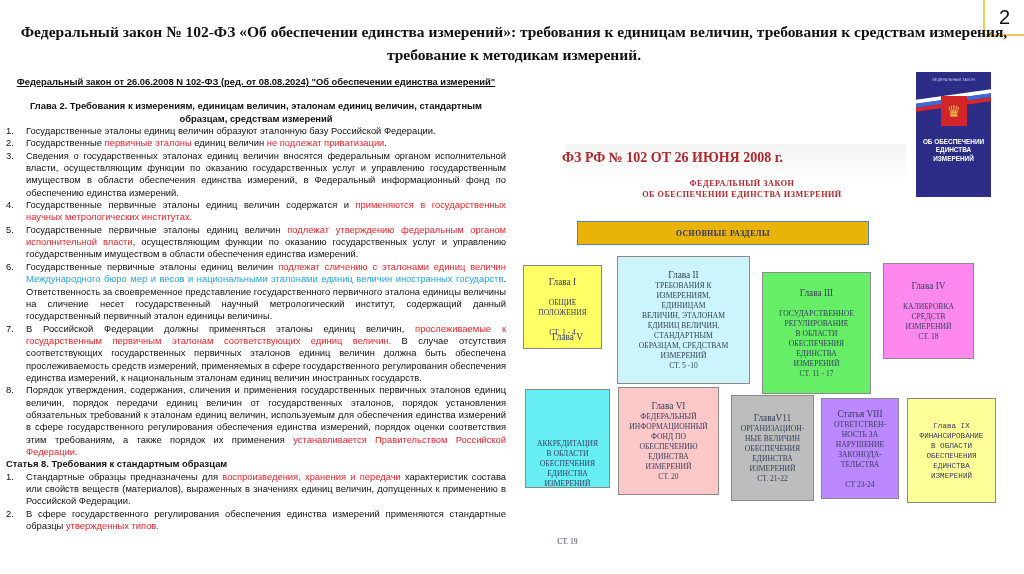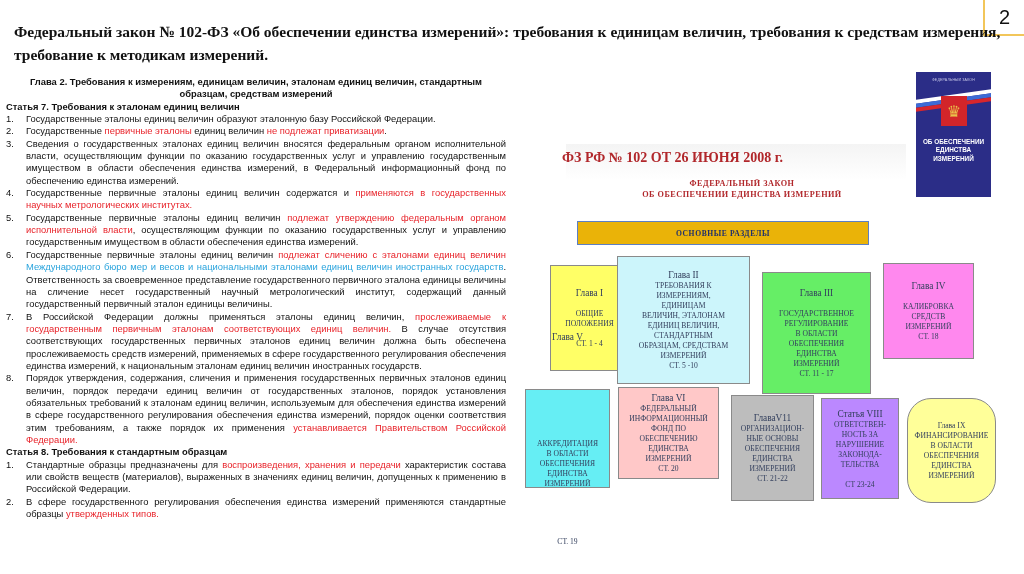--- a/index.html
+++ b/index.html
@@ -8,21 +8,21 @@
 
   .page-num {
     position: absolute; left: 983px; top: 0; width: 41px; height: 36px;
     border-left: 2px solid #f2c65a; border-bottom: 2px solid #f2c65a;
     font-family: "Liberation Sans", sans-serif; font-size: 20px;
     display: flex; align-items: center; justify-content: center; color: #111;
   }
   .slide-title {
     position: absolute; left: 14px; top: 20px; width: 1000px;
     font-family: "Liberation Serif", serif; font-weight: bold;
-    font-size: 15.5px; line-height: 23px; text-align: left; color: #111;
+    font-size: 15.5px; line-height: 23px; text-align: center; color: #111;
   }
 
   
   .doc {
     position: absolute; left: 6px; top: 76px; width: 500px;
     font-family: "Liberation Sans", sans-serif; font-size: 9.4px; line-height: 12.35px; color: #111;
   }
   .doc-header {
     font-weight: bold; text-decoration: underline; text-align: center; margin-bottom: 12px;
   }
@@ -74,33 +74,33 @@
   .ch {
     position: absolute; border: 1px solid #8a8a8a;
     display: flex; flex-direction: column; align-items: center; justify-content: center;
     text-align: center; font-family: "Liberation Serif", serif; color: #34405e;
     padding: 2px 2px;
   }
   .ch .ch-name { font-size: 9.3px; line-height: 12px; }
   .ch .ch-body { font-size: 7.6px; line-height: 10px; white-space: pre-line; }
   .ch .ch-art { font-size: 7.6px; line-height: 10px; }
   .ch .gap { height: 10px; }
-  .ch.sans { font-family: Liberation Serif, serif; border-radius: 24px; }
+  .ch.sans { font-family: Liberation Mono, monospace; }
   .ch.sans .ch-name, .ch.sans .ch-body { font-size: 7.6px; line-height: 10px; }
 </style>
 </head>
 <body>
 
 <div class="page-num">2</div>
 <div class="slide-title">Федеральный закон № 102-ФЗ «Об обеспечении единства измерений»: требования к единицам величин, требования к средствам измерения, требование к методикам измерений.</div>
 
 <div class="doc">
+  <div class="doc-header">Федеральный закон от 26.06.2008 N 102-ФЗ (ред. от 08.08.2024) "Об обеспечении единства измерений"</div>
   <div class="chapter-title">Глава 2. Требования к измерениям, единицам величин, эталонам единиц величин, стандартным образцам, средствам измерений</div>
   <div id="articles">
-      <div class="article-title">Статья 7. Требования к эталонам единиц величин</div>
       <ol class="items">
         <li>
           <span class="num">1.</span>
           <span class="txt"><span>Государственные эталоны единиц величин образуют эталонную базу Российской Федерации.</span></span>
         </li>
         <li>
           <span class="num">2.</span>
           <span class="txt"><span>Государственные </span><span class="red">первичные эталоны</span><span> единиц величин </span><span class="red">не подлежат приватизации</span><span>.</span></span>
         </li>
         <li>
@@ -157,21 +157,21 @@
   <div class="banner"></div>
   <div class="law-heading">ФЗ РФ № 102 ОТ 26 ИЮНЯ 2008 г.</div>
   <div class="law-sub">
     <div>ФЕДЕРАЛЬНЫЙ ЗАКОН</div>
     <div>ОБ ОБЕСПЕЧЕНИИ ЕДИНСТВА ИЗМЕРЕНИЙ</div>
   </div>
 
   <div class="sections-bar">ОСНОВНЫЕ РАЗДЕЛЫ</div>
 
   <div id="chapters">
-      <div class="ch" style="left: 11px; top: 205px; width: 79px; height: 106px; background: rgb(255, 255, 102); margin-left: 27px;">
+      <div class="ch" style="left: 11px; top: 205px; width: 79px; height: 84px; background: rgb(255, 255, 102);">
         <div class="ch-name">Глава I</div>
         <div class="gap"></div>
         <div class="ch-body">ОБЩИЕ
 ПОЛОЖЕНИЯ</div>
         <div class="gap"></div>
         <div class="ch-art">СТ. 1 - 4</div>
       </div>
       <div class="ch" style="left: 105px; top: 196px; width: 133px; height: 128px; background: rgb(204, 245, 251);">
         <div class="ch-name">Глава II</div>
         <div class="ch-body">ТРЕБОВАНИЯ К
@@ -206,34 +206,34 @@
       <div class="ch" style="left: 13px; top: 329px; width: 85px; height: 99px; background: rgb(102, 238, 244); gap: 48px;">
         <div class="ch-name">Глава V</div>
         <div class="gap"></div>
         <div class="ch-body">АККРЕДИТАЦИЯ
 В ОБЛАСТИ
 ОБЕСПЕЧЕНИЯ
 ЕДИНСТВА
 ИЗМЕРЕНИЙ</div>
         <div class="ch-art">СТ. 19</div>
       </div>
-      <div class="ch" style="left: 106px; top: 327px; width: 101px; height: 92px; background: rgb(255, 200, 200);">
+      <div class="ch" style="left: 106px; top: 327px; width: 101px; height: 108px; background: rgb(255, 200, 200);">
         <div class="ch-name">Глава VI</div>
         <div class="ch-body">ФЕДЕРАЛЬНЫЙ
 ИНФОРМАЦИОННЫЙ
 ФОНД ПО
 ОБЕСПЕЧЕНИЮ
 ЕДИНСТВА
 ИЗМЕРЕНИЙ</div>
         <div class="ch-art">СТ. 20</div>
       </div>
       <div class="ch" style="left: 219px; top: 335px; width: 83px; height: 106px; background: rgb(189, 189, 189);">
         <div class="ch-name">ГлаваV11</div>
         <div class="ch-body">ОРГАНИЗАЦИОН-
-НЫЕ ОСНОВЫ
+НЫЕ ВЕЛИЧИН
 ОБЕСПЕЧЕНИЯ
 ЕДИНСТВА
 ИЗМЕРЕНИЙ</div>
         <div class="ch-art">СТ. 21-22</div>
       </div>
       <div class="ch" style="left: 309px; top: 338px; width: 78px; height: 101px; background: rgb(187, 136, 255);">
         <div class="ch-name">Статья VIII</div>
         <div class="ch-body">ОТВЕТСТВЕН-
 НОСТЬ ЗА
 НАРУШЕНИЕ

